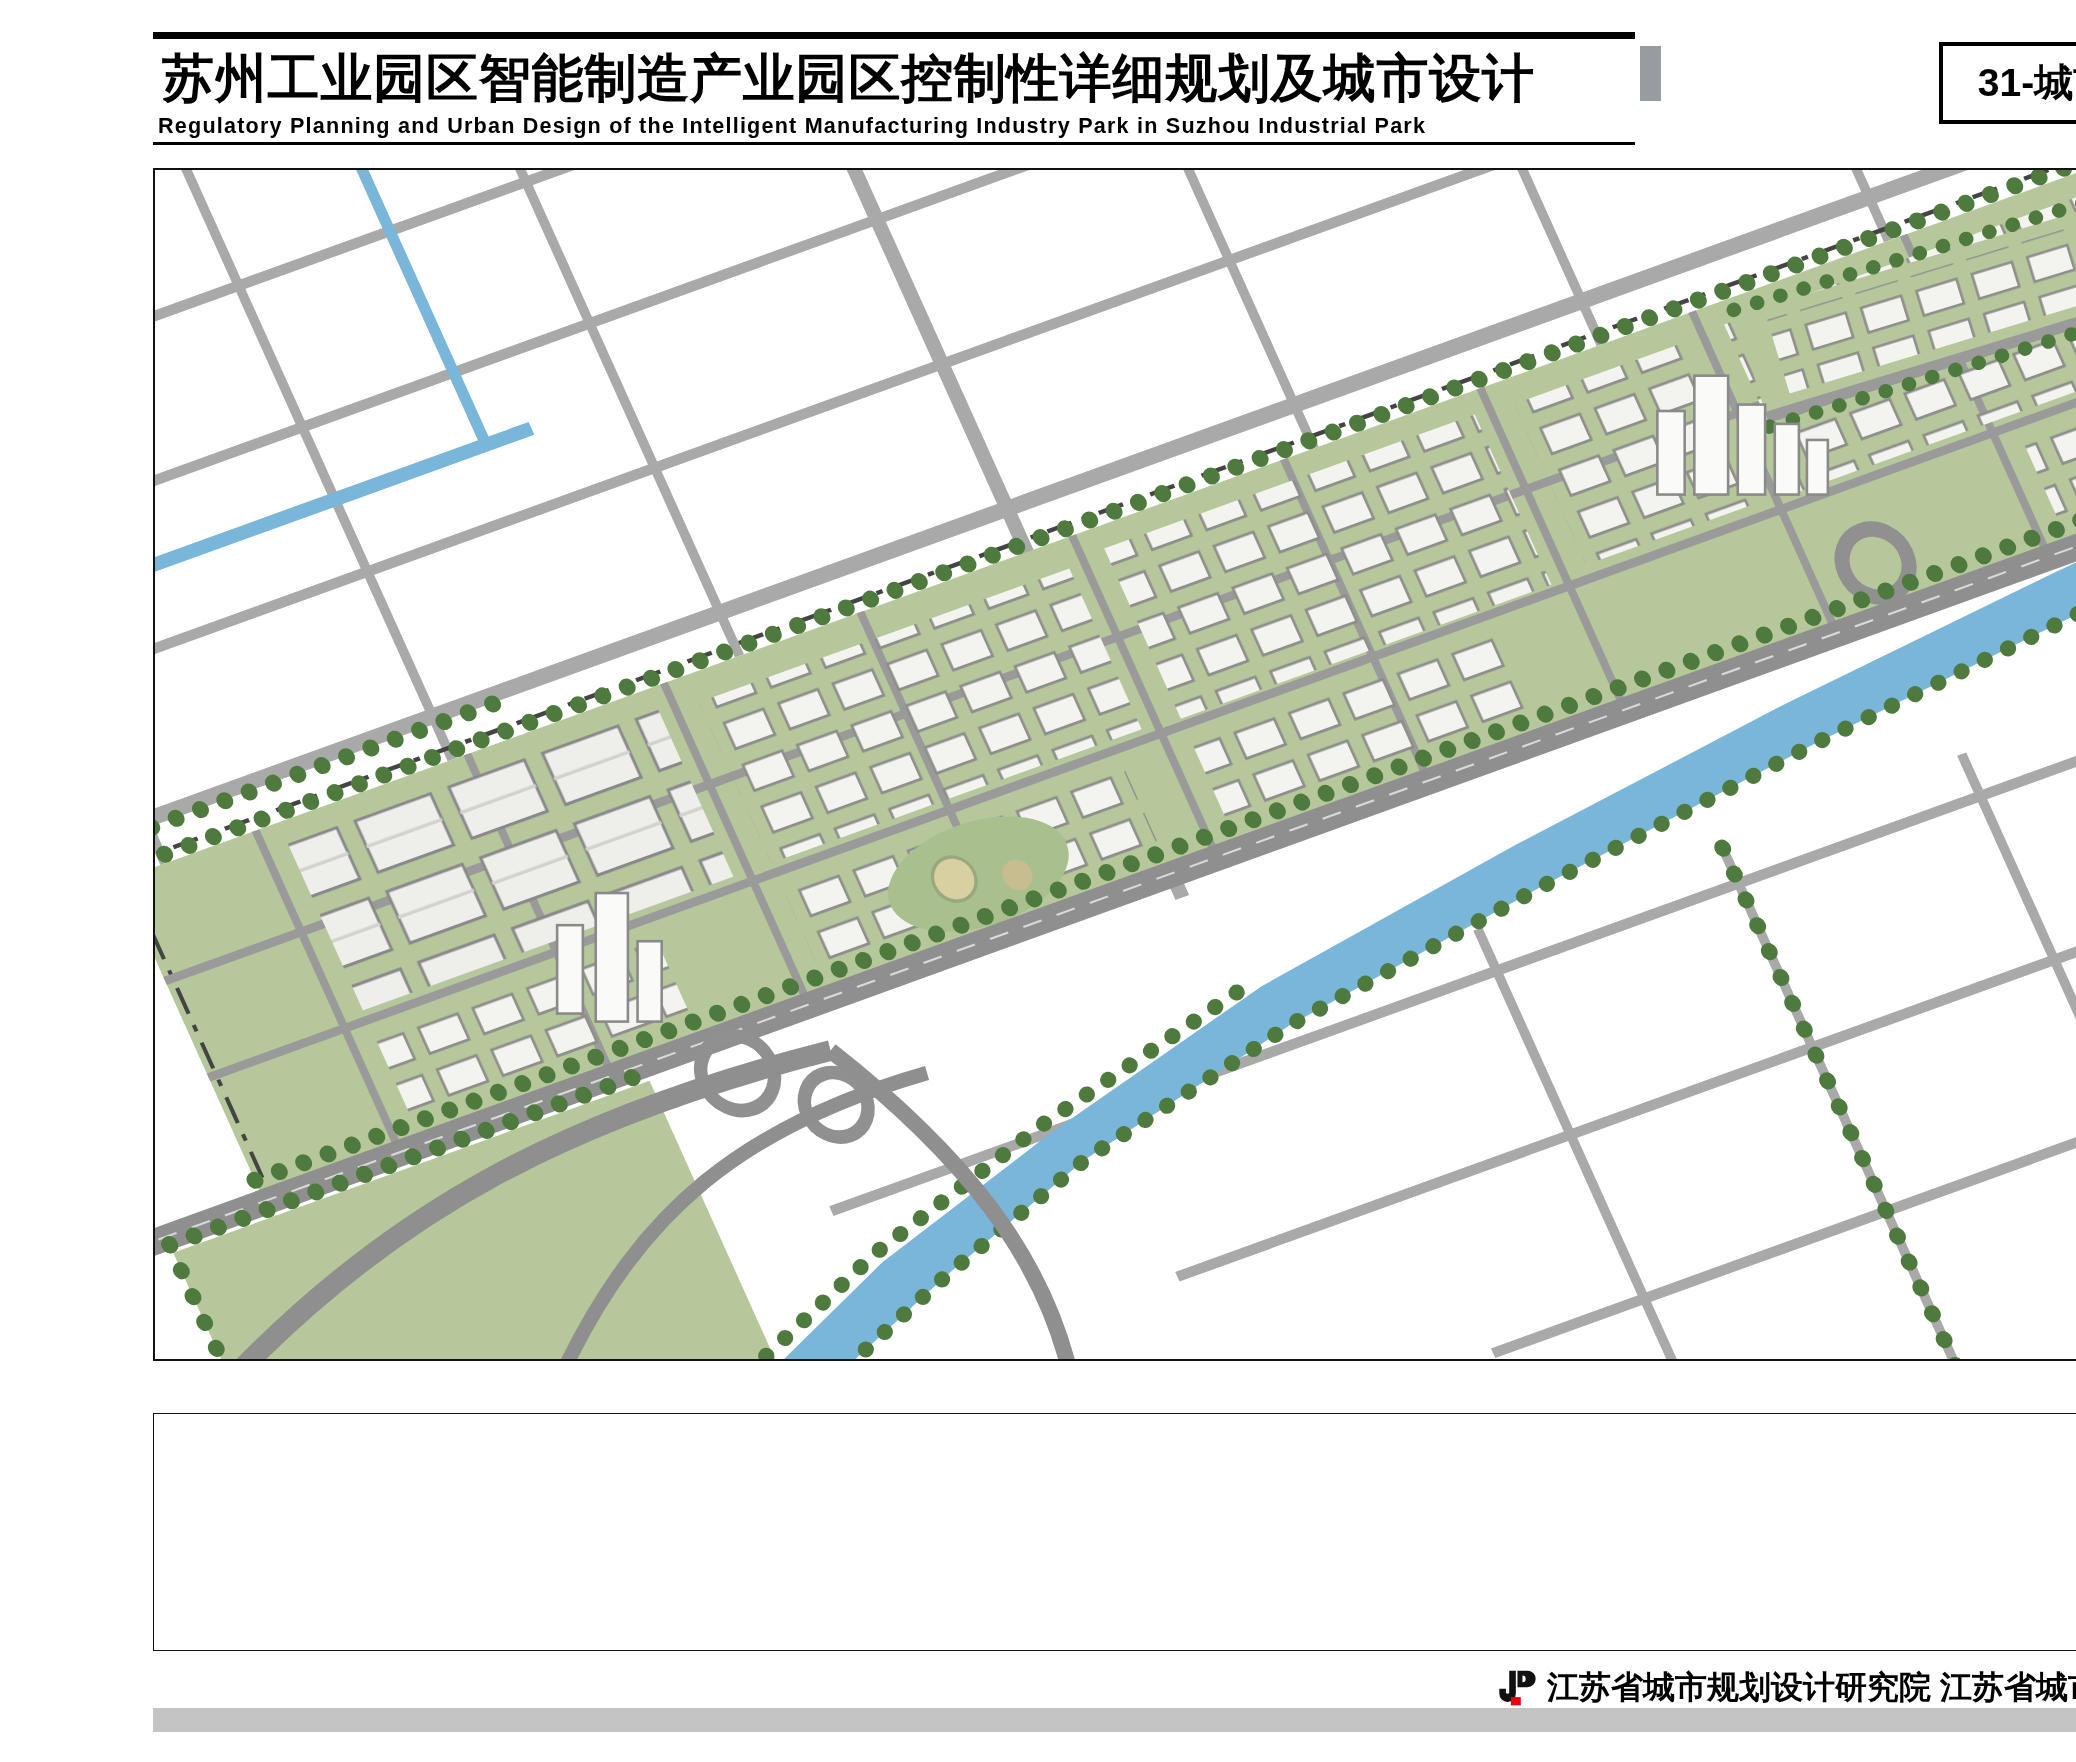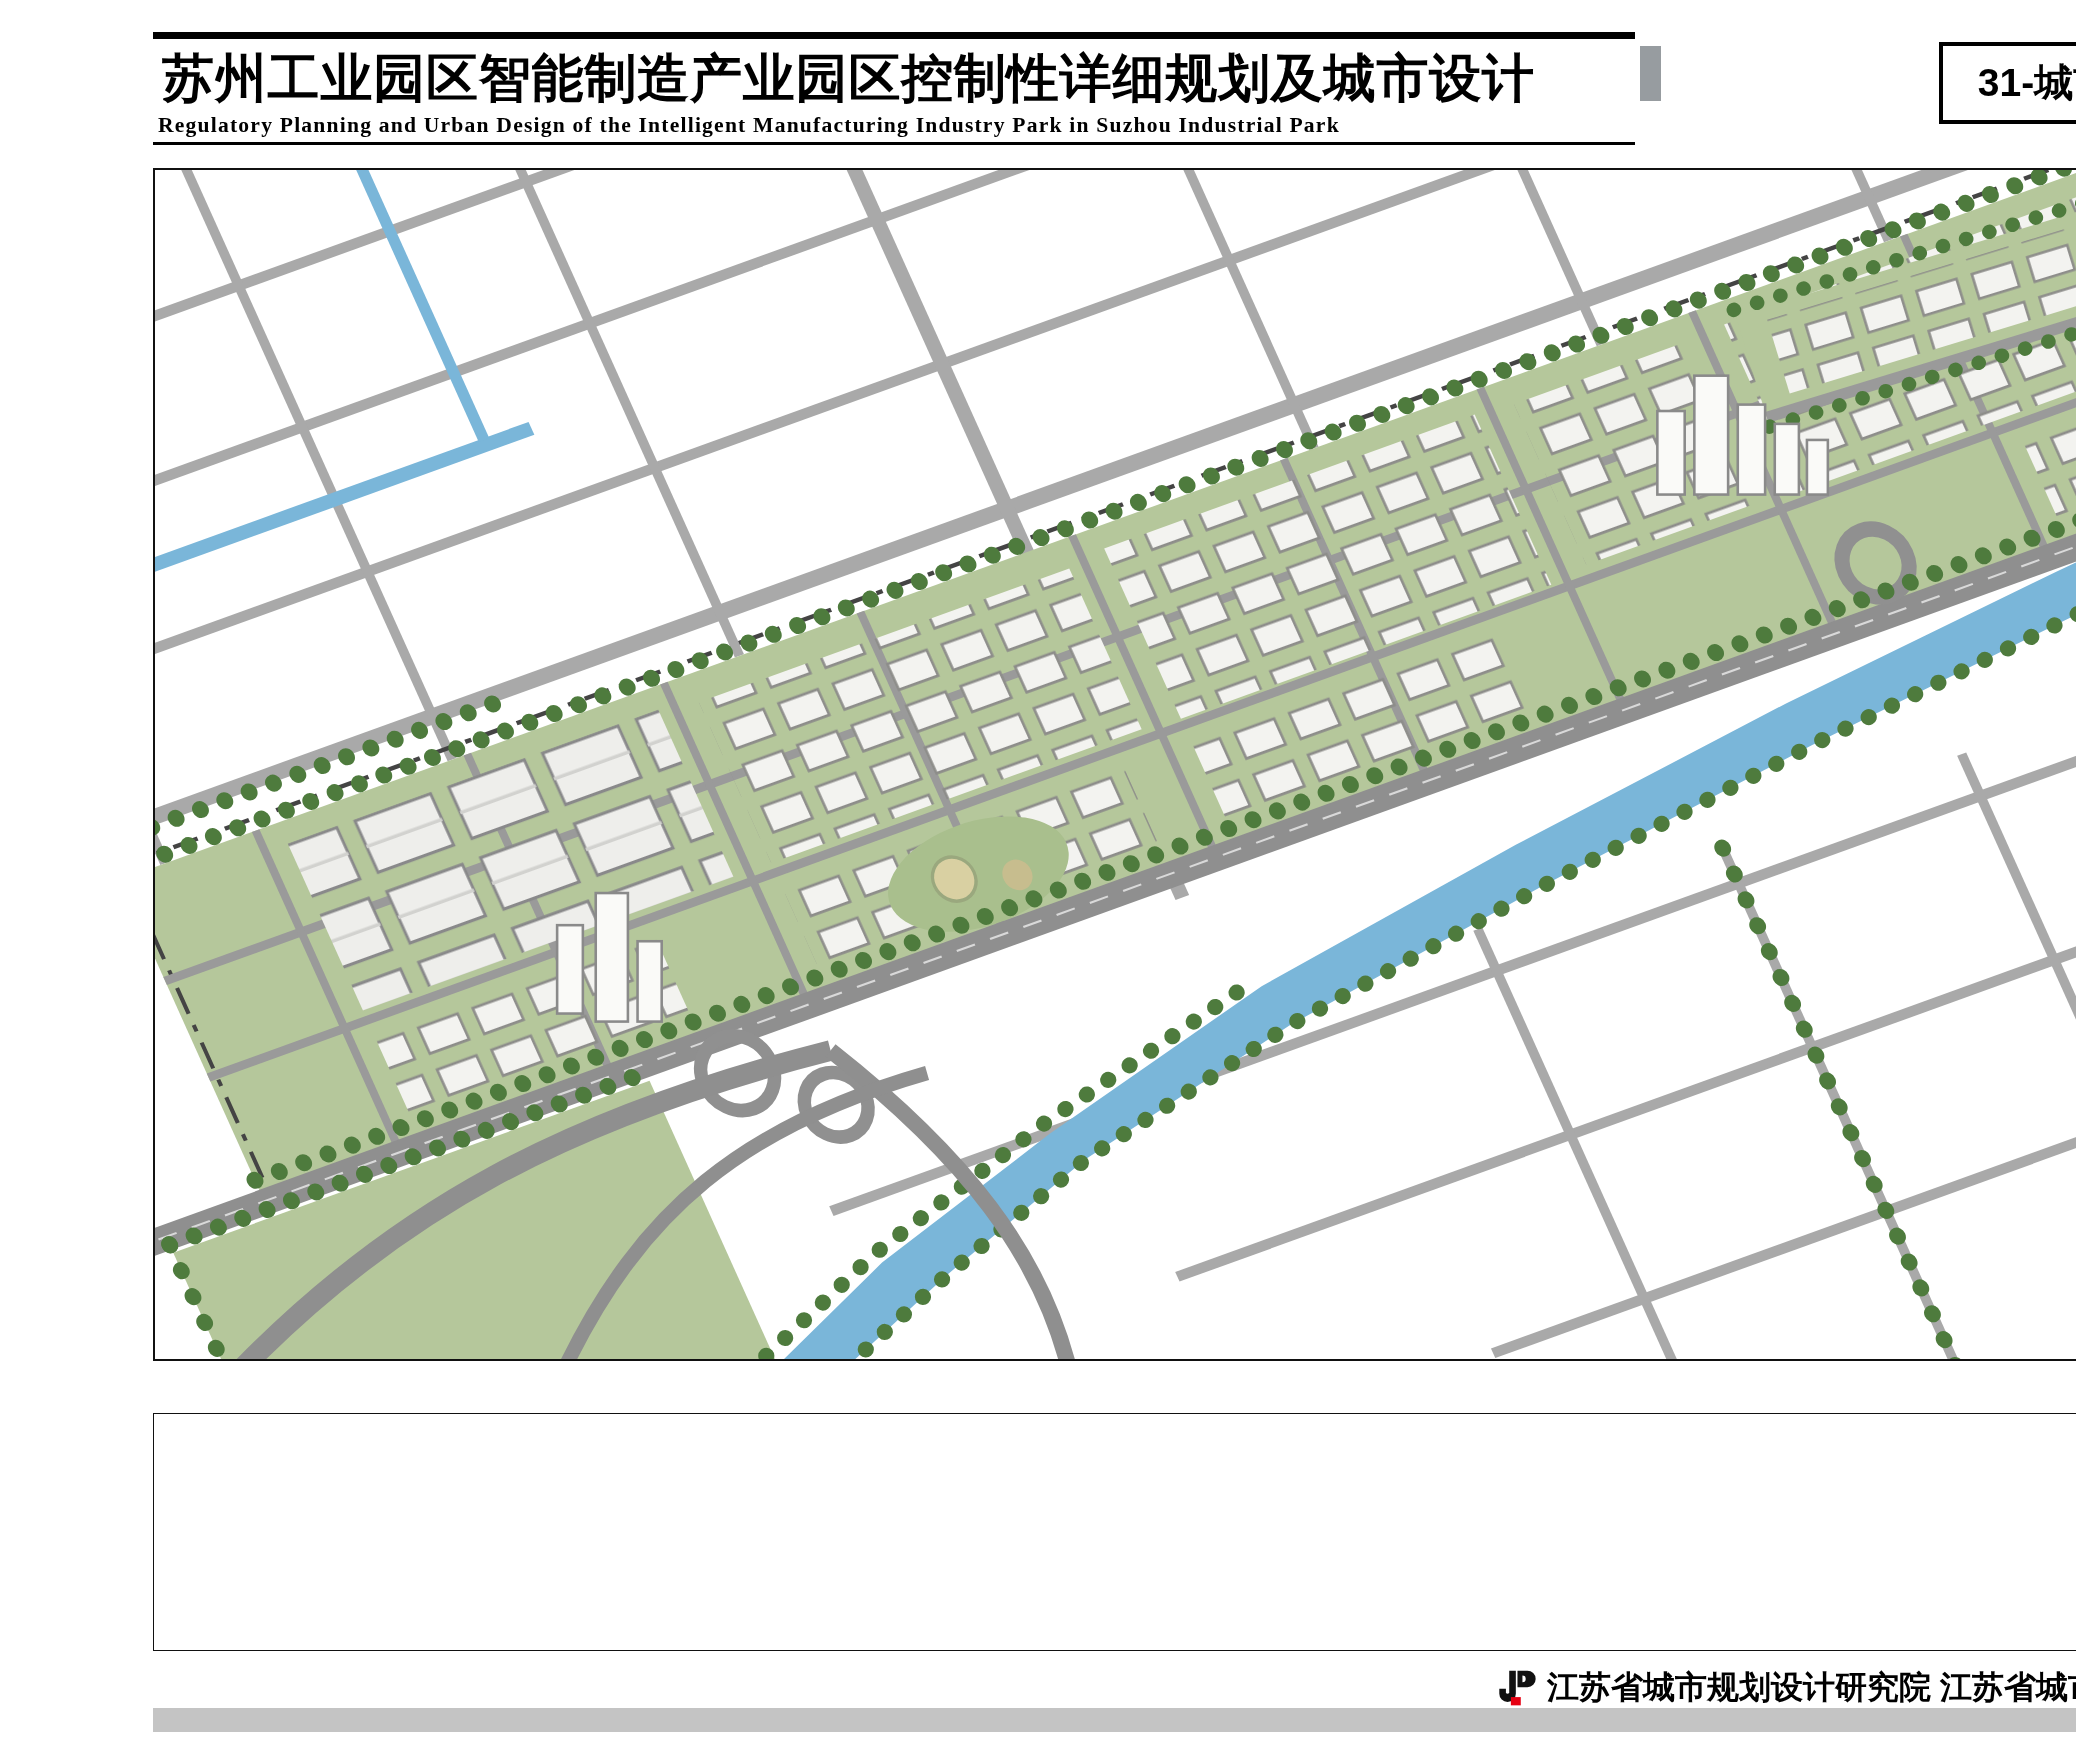--- a/index.html
+++ b/index.html
@@ -9,21 +9,21 @@
     font-family: "Liberation Sans", "DejaVu Sans", sans-serif;
     color: #000;
   }
   .sheet { position: absolute; inset: 0; background: #fff; }
 
   
   .top-rule   { position: absolute; left: 153px; top: 32px;  width: 1482px; height: 6.6px; background: #000; }
   .title-cn   { position: absolute; left: 160px; top: 42px; margin: 2px;
                 font-size: 52px; font-weight: 700; letter-spacing: 0.8px; white-space: nowrap; }
   .title-en   { position: absolute; left: 158px; top: 113px;
-                font-family: Liberation Serif, serif; font-size: 21.6px; font-weight: 700;
+                font-family: Liberation Sans, sans-serif; font-size: 21.6px; font-weight: 700;
                 letter-spacing: 1.2px; white-space: nowrap; text-align: center; }
   .sub-rule   { position: absolute; left: 153px; top: 142px; width: 1482px; height: 2.9px; background: #000; }
   .gray-block { position: absolute; left: 1640px; top: 46px; width: 21px; height: 55px; background: #979ca0; }
   .label-box  { position: absolute; left: 1939px; top: 42px; width: 485px; height: 82px;
                 border: 4.2px solid #000; box-sizing: border-box; background: #fff;
                 display: flex; align-items: center; justify-content: center;
                 font-size: 39px; font-weight: 700; white-space: nowrap; }
 
   
   .render-frame { position: absolute; left: 153px; top: 168px; width: 2272px; height: 1193px;

